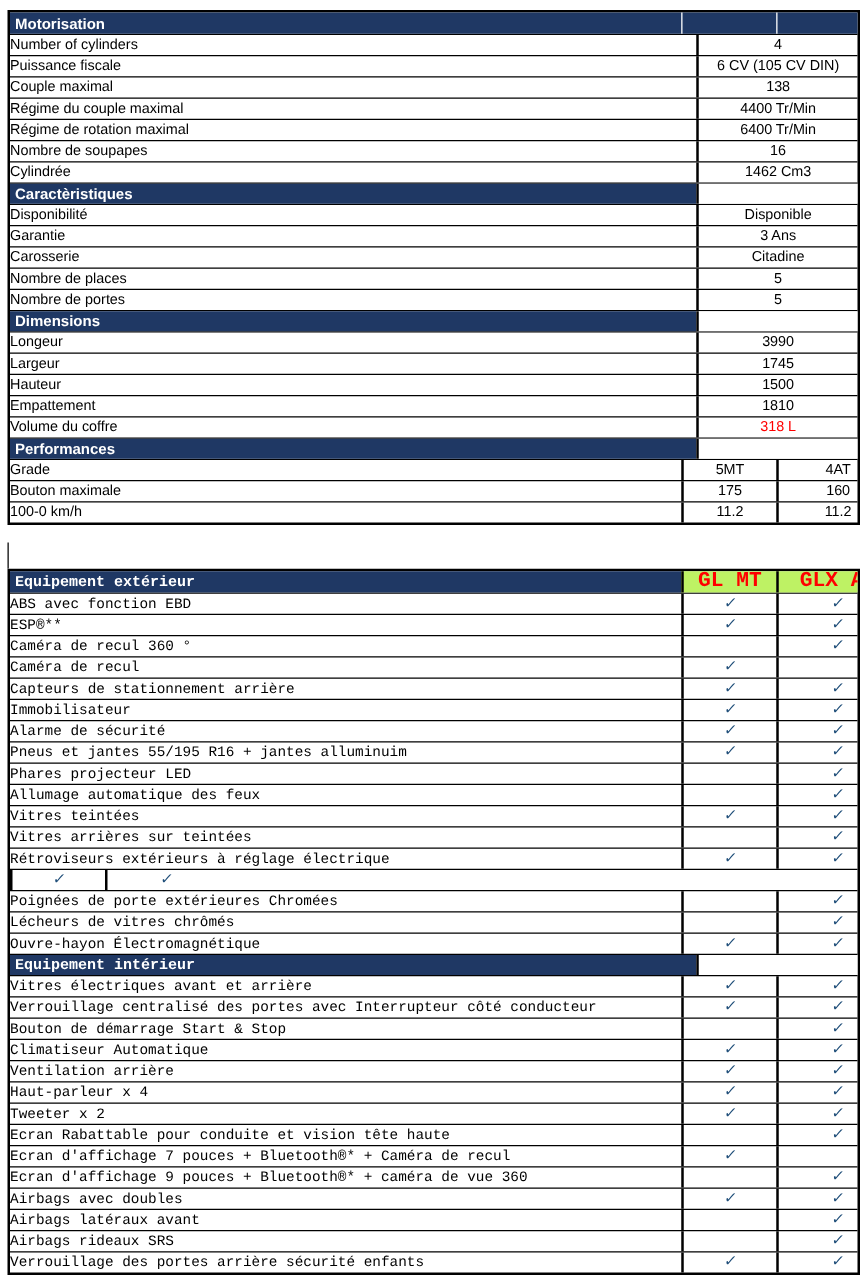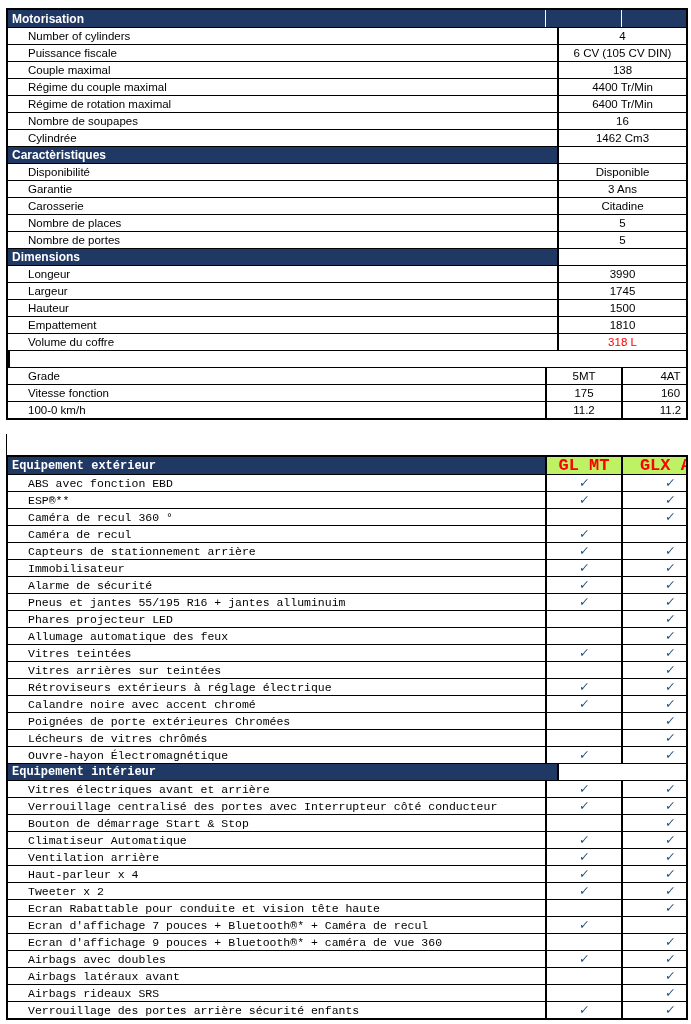--- a/index.html
+++ b/index.html
@@ -22,21 +22,21 @@
   #equipment-table{top:455px;font-family:Liberation Mono, monospace;}
   .row{
     display:flex;height:17px;box-sizing:border-box;
     border-top:1px solid var(--border);align-items:stretch;
   }
   .tbl .row:first-child{border-top:none;}
   .cell{
     box-sizing:border-box;display:flex;align-items:center;
     overflow:hidden;white-space:nowrap;
   }
-  .label-cell{flex:1 1 auto;padding-left:20px;font-size:11.5px;}
+  .label-cell{flex:1 1 auto;padding-left:0;font-size:11.5px;}
   .val{justify-content:center;font-size:11.5px;}
   .val-merged{width:129px;border-left:2px solid var(--border);}
   .val-a{width:76px;border-left:2px solid var(--border);}
   .val-b{width:65px;border-left:2px solid var(--border);padding-left:32px;}
   .hdr-label{
     flex:1 1 auto;padding-left:4px;background:var(--navy);
     color:#fff;font-weight:bold;font-size:12px;
   }
   .hdr-navy{background:var(--navy);border-left:1px solid #fff;}
   .hdr-white{background:#fff;}
@@ -133,29 +133,30 @@
     </div>
     <div class="row">
       <div class="cell label-cell">Empattement</div>
       <div class="cell val val-merged">1810</div>
     </div>
     <div class="row">
       <div class="cell label-cell">Volume du coffre</div>
       <div class="cell val val-merged red">318 L</div>
     </div>
     <div class="row">
+      <div class="cell hdr-label">Performances</div>
       <div class="cell hdr-white val-merged"></div>
     </div>
     <div class="row">
       <div class="cell label-cell">Grade</div>
       <div class="cell val val-a">5MT</div>
       <div class="cell val val-b">4AT</div>
     </div>
     <div class="row">
-      <div class="cell label-cell">Vitesse fonction</div>
+      <div class="cell label-cell">Bouton maximale</div>
       <div class="cell val val-a">175</div>
       <div class="cell val val-b">160</div>
     </div>
     <div class="row">
       <div class="cell label-cell">100-0 km/h</div>
       <div class="cell val val-a">11.2</div>
       <div class="cell val val-b">11.2</div>
     </div>
   </div>
 <div class="gap-stub"></div>
@@ -266,21 +267,20 @@
     <div class="row">
       <div class="cell label-cell">Rétroviseurs extérieurs à réglage électrique</div>
       <div class="cell val val-a">
         <div class="check" style="margin: 0px auto;">✓</div>
       </div>
       <div class="cell val val-b">
         <div class="check" style="margin: 0px auto;">✓</div>
       </div>
     </div>
     <div class="row">
-      <div class="cell label-cell">Calandre noire avec accent chromé</div>
       <div class="cell val val-a">
         <div class="check" style="margin: 0px auto;">✓</div>
       </div>
       <div class="cell val val-b">
         <div class="check" style="margin: 0px auto;">✓</div>
       </div>
     </div>
     <div class="row">
       <div class="cell label-cell">Poignées de porte extérieures Chromées</div>
       <div class="cell val val-a"></div>

